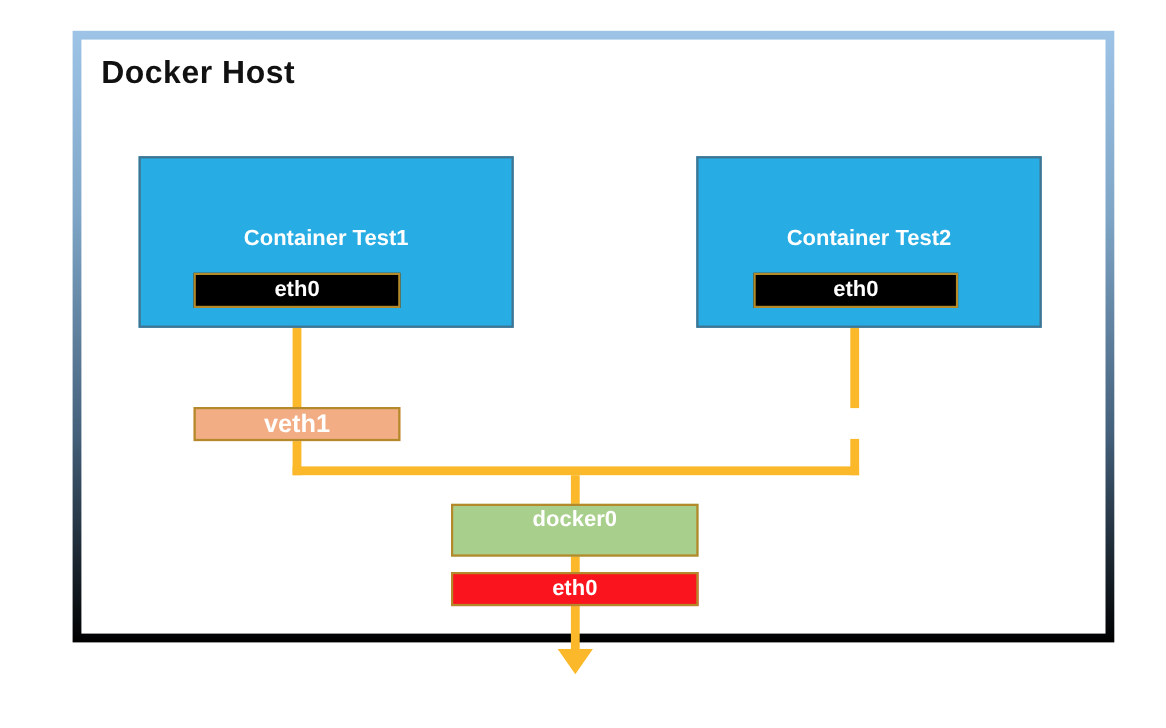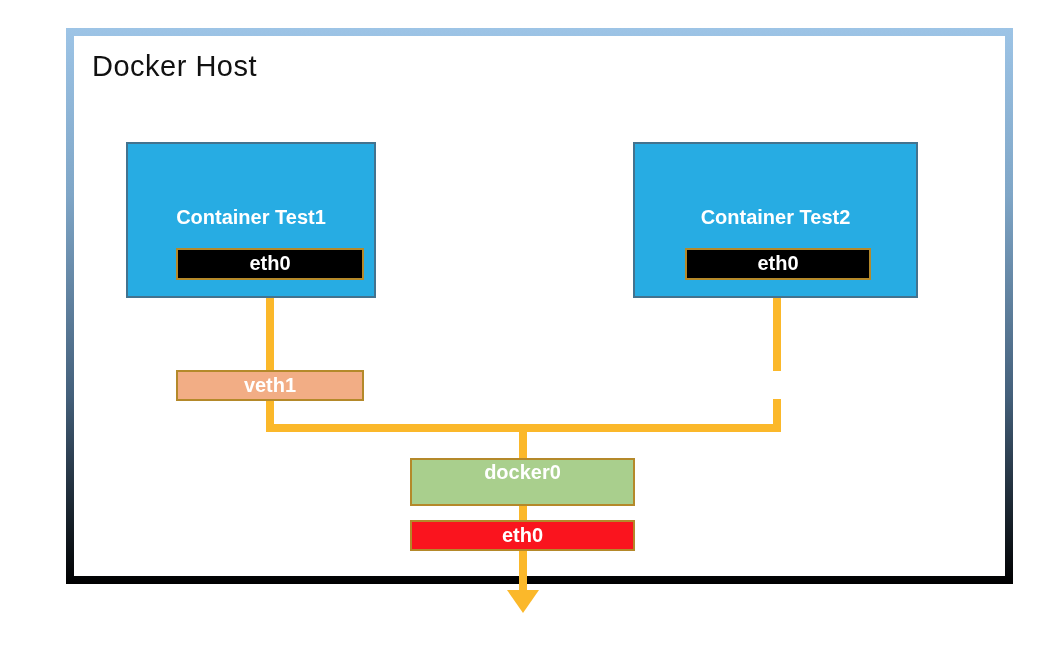--- a/index.html
+++ b/index.html
@@ -19,32 +19,32 @@
       #44607B 66%,
       var(--frame-bottom,#000000) 100%);
     box-sizing:border-box;
   }
   .host-inner{
     position:absolute;left:8px;top:8px;right:8px;bottom:8px;
     background:#ffffff;
   }
   .host-title{
     position:absolute;left:92px;top:50px;
-    font-size:29px;font-weight:400;color:#111111;
+    font-size:29px;font-weight:700;color:#111111;
     letter-spacing:0.5px;
   }
   
   .container-box{
     position:absolute;top:142px;height:156px;
     background:var(--container-fill,#27ACE3);
     border:2px solid var(--container-border,#43738F);
     box-sizing:border-box;
   }
-  .container-box.c1{left:126px;width:250px;}
-  .container-box.c2{left:633px;width:285px;}
+  .container-box.c1{left:126px;width:341px;}
+  .container-box.c2{left:633px;width:314px;}
   .container-label{
     position:absolute;top:62px;left:0;right:0;
     text-align:center;color:#ffffff;
     font-size:20px;font-weight:600;
   }
   .iface-box{
     position:absolute;top:104px;height:32px;
     background:var(--iface-fill,#000000);
     border:2px solid var(--gold-border,#B4892A);
     box-sizing:border-box;
@@ -53,21 +53,21 @@
   }
   .container-box.c1 .iface-box{left:48px;width:188px;}
   .container-box.c2 .iface-box{left:50px;width:186px;}
   
   .veth-box{
     position:absolute;top:370px;height:31px;
     background:var(--veth-fill,#F2AD85);
     border:2px solid var(--gold-border,#B4892A);
     box-sizing:border-box;
     color:#ffffff;text-align:center;
-    font-size:20px;font-weight:600;line-height:26px;
+    font-size:23px;font-weight:600;line-height:26px;
   }
   .veth-box.v1{left:176px;width:188px;}
   .veth-box.v2{left:683px;width:187px;}
   
   .bridge-box{
     position:absolute;left:410px;top:458px;width:225px;height:48px;
     background:var(--bridge-fill,#A9CF8D);
     border:2px solid var(--gold-border,#B4892A);
     box-sizing:border-box;
     color:#ffffff;text-align:center;

